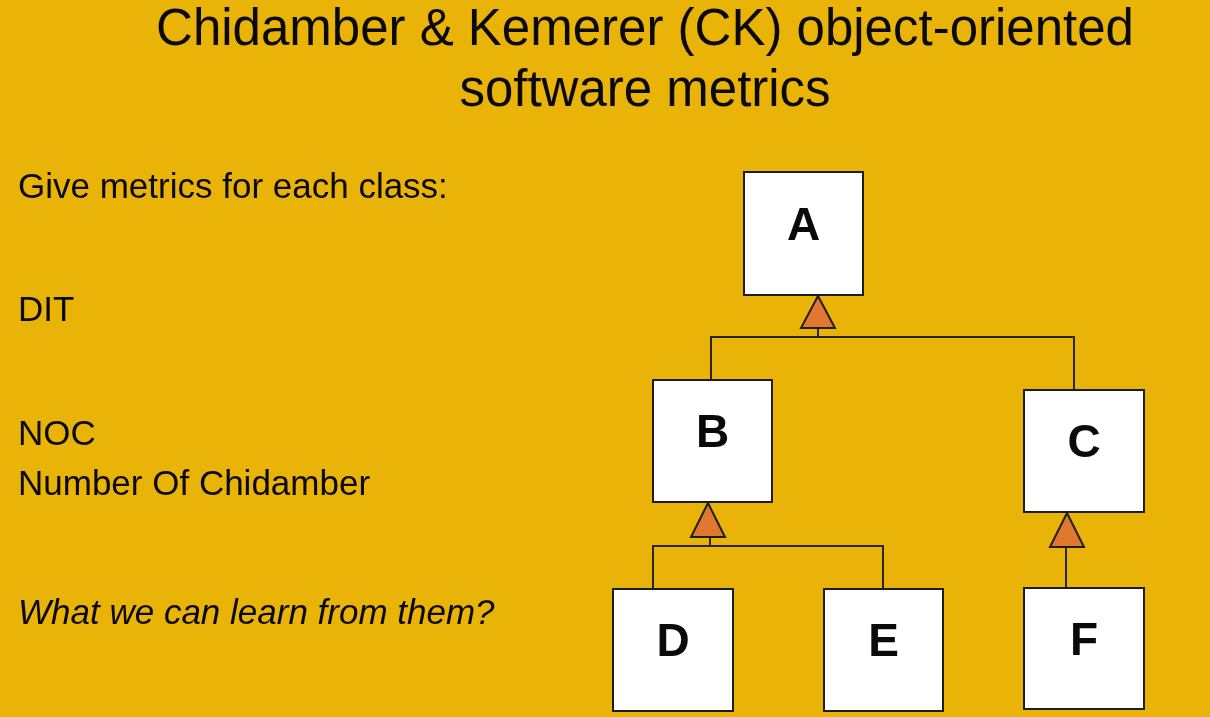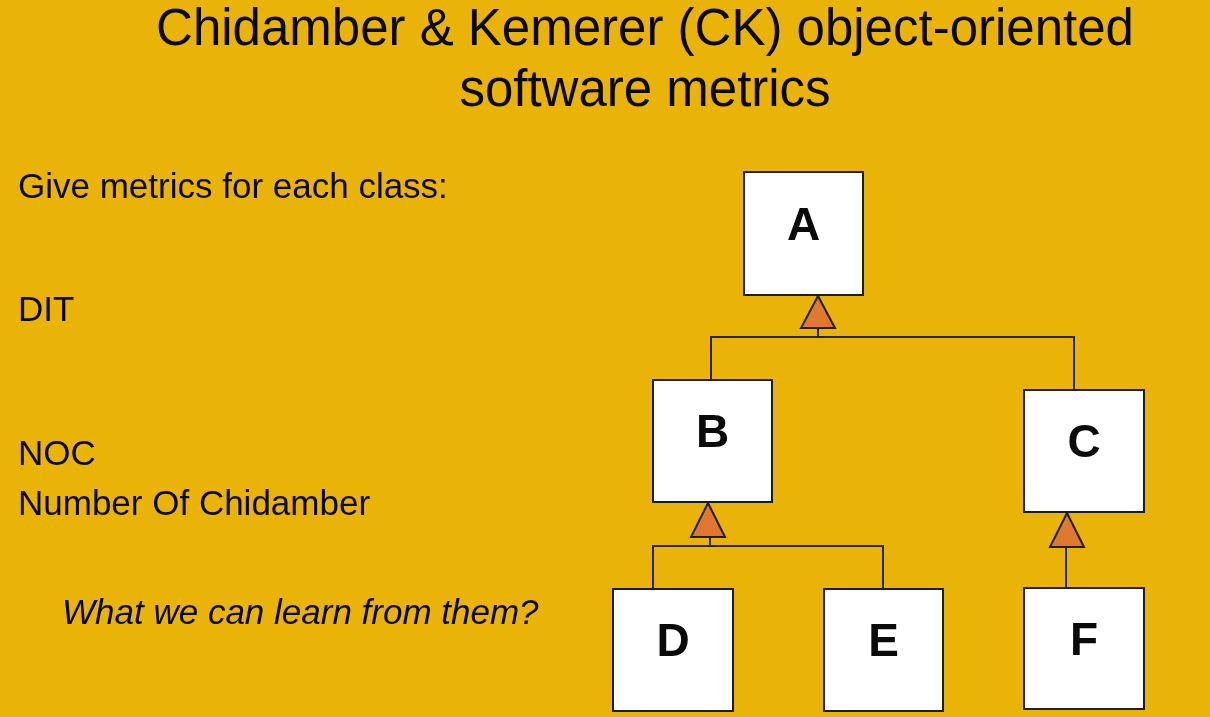--- a/index.html
+++ b/index.html
@@ -25,29 +25,28 @@
   }
   .txt {
     position: absolute;
     left: 18px;
     font-size: 35px;
     line-height: 50px;
     white-space: nowrap;
   }
   .intro { top: 161px; }
   .m-dit { top: 268px; margin-top: 16px; }
-  .m-noc { top: 428px; }
+  .m-noc { top: 408px; }
   .question {
     top: 586px;
     width: 556px;
     font-style: italic;
     line-height: 52px;
     text-align: justify;
     white-space: normal;
-    margin-left: 44px;
   }
   .connectors {
     position: absolute;
     left: 0;
     top: 0;
   }
   .lines path { stroke-width: 2px; fill: none; }
   .arrows polygon { stroke: #1f1f1f; stroke-width: 2px; stroke-linejoin: miter; }
   .node {
     position: absolute;

